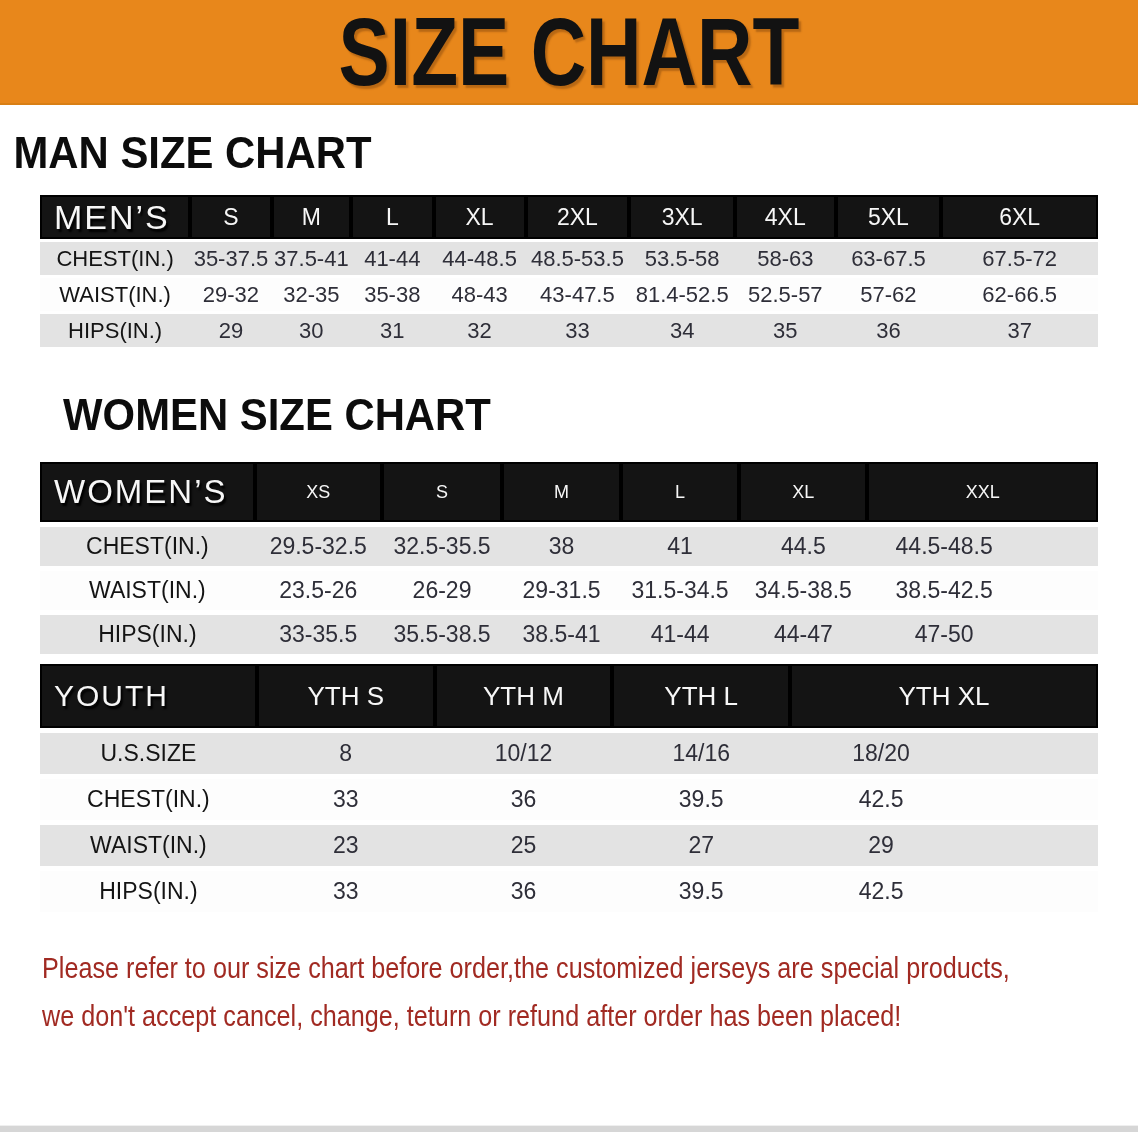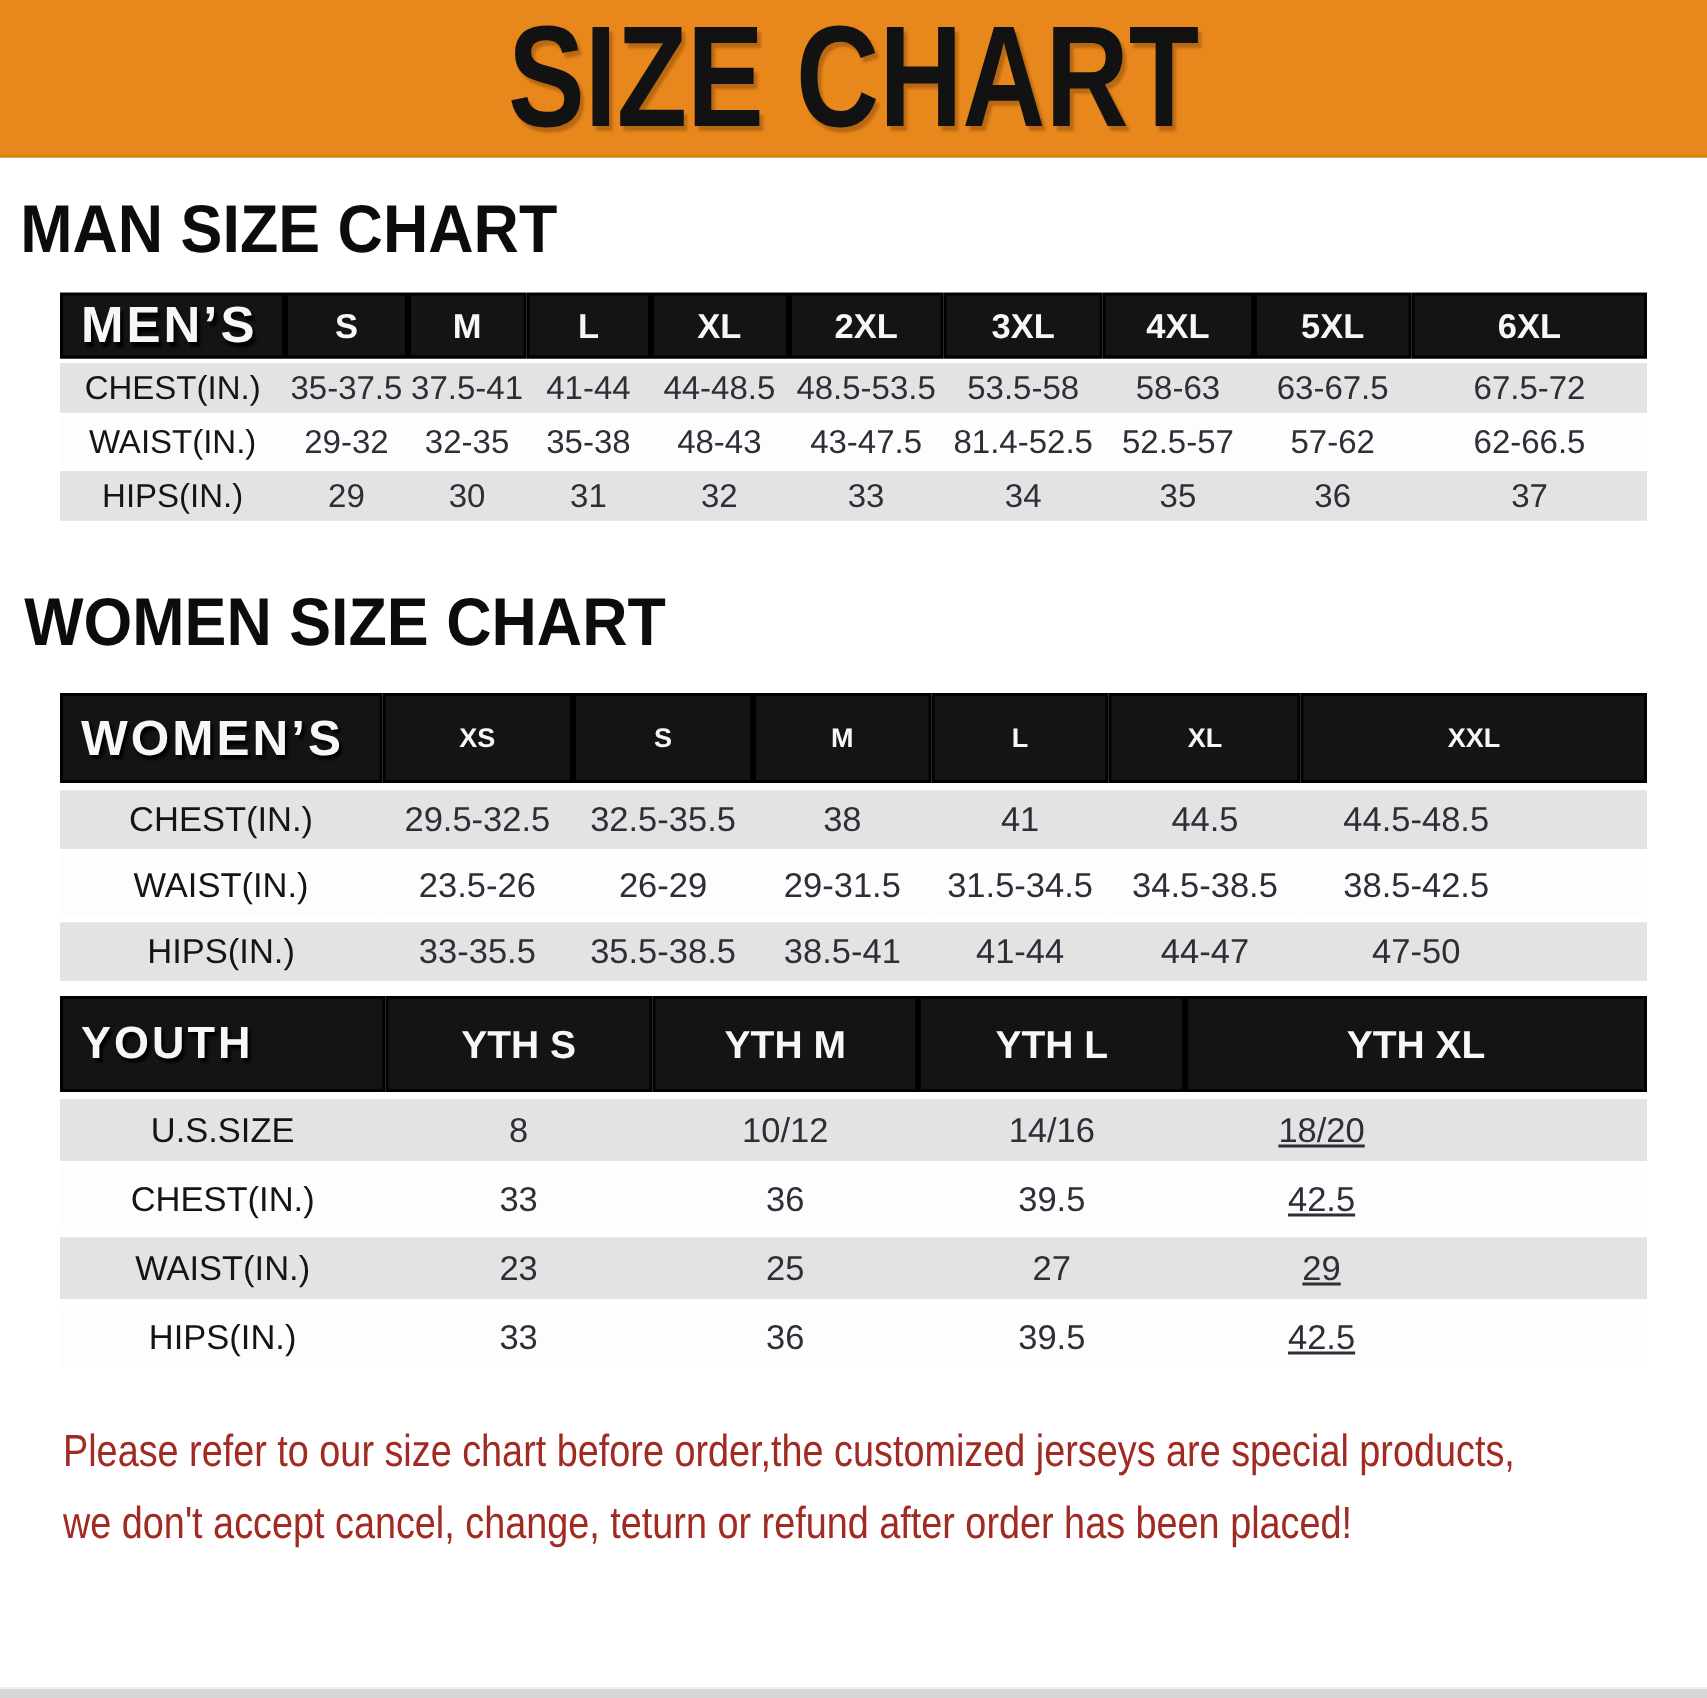--- a/index.html
+++ b/index.html
@@ -26,38 +26,38 @@
     text-shadow: 3px 3px 2px rgba(60,25,0,0.28);
   }
 
   
   h2.section-heading {
     margin: 0; text-align: left; color: #0c0c0c;
     font-size: 45px; font-weight: 700; line-height: 45px;
   }
   .condense { display: inline-block; transform: scaleX(0.93); transform-origin: 50% 50%; white-space: nowrap; }
   #heading-men   { margin-top: 25px; margin-bottom: 17px; }
-  #heading-women { margin-top: 42px; margin-bottom: 20px; }
+  #heading-women { margin-top: 42px; margin-bottom: 20px; margin-left: 47px; }
   #heading-youth { margin-top: 56px; margin-bottom: 21px; }
 
   
   table.size-table {
     margin-left: 40px;
     width: 1058px;
     border-collapse: separate;
     table-layout: fixed;
   }
   table.men   { border-spacing: 0 3px; }
   table.women { border-spacing: 0 5px; }
   table.youth { border-spacing: 0 5px; }
 
   table.size-table thead th {
     background: var(--header-bg, #141414);
     color: #f7f7f7;
-    font-weight: 700;
+    font-weight: 400;
     box-shadow: inset 0 0 0 2px #000000;
   }
   table.men   thead th { height: 42px; font-size: 23px; }
   table.women thead th { height: 58px; font-size: 18px; }
   table.youth thead th { height: 62px; font-size: 26px; }
 
   th.corner {
     text-align: left; padding-left: 14px;
     font-weight: 700; letter-spacing: 2px;
     text-shadow: 2px 3px 2px #000;
@@ -76,21 +76,21 @@
   table.men   tbody th, table.men   tbody td { height: 31px; font-size: 22px; }
   table.women tbody th, table.women tbody td { height: 37px; font-size: 23px; }
   table.youth tbody th, table.youth tbody td { height: 39px; font-size: 23px; }
 
   table.size-table tbody th { color: #141414; }
   table.size-table tbody td { color: #2e2e38; }
 
   
   table.men   td:last-child { }
   table.women td:last-child { padding-right: 78px; }
-  table.youth td:last-child { padding-right: 127px; text-decoration: underline; }
+  table.youth td:last-child { padding-right: 127px; }
 
   
   .disclaimer {
     margin-top: 27px; padding-left: 42px;
     color: var(--disclaimer-red, #a12a22);
     font-size: 30px; line-height: 48px;
   }
   .disclaimer-line {
     display: inline-block; white-space: nowrap;
     transform: scaleX(0.84); transform-origin: 0 50%;

